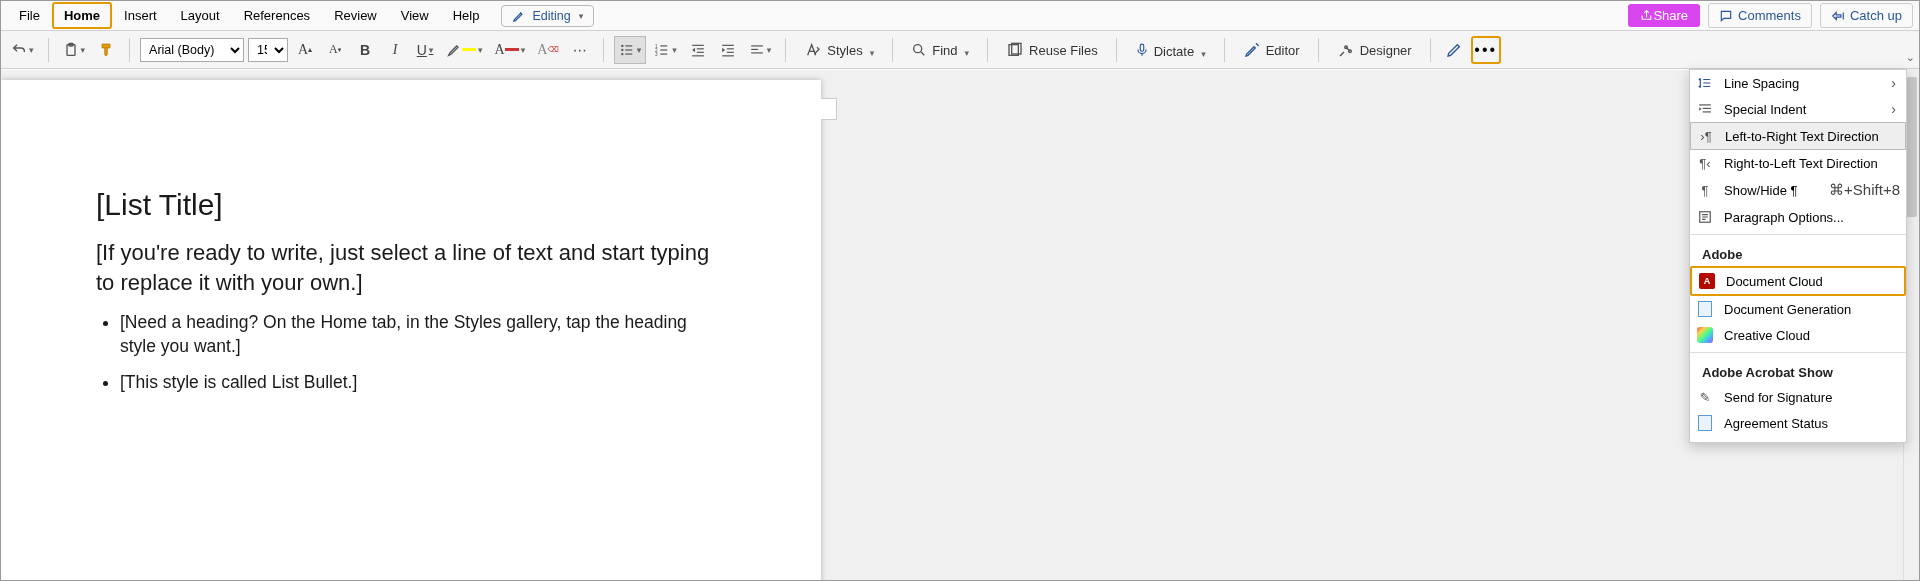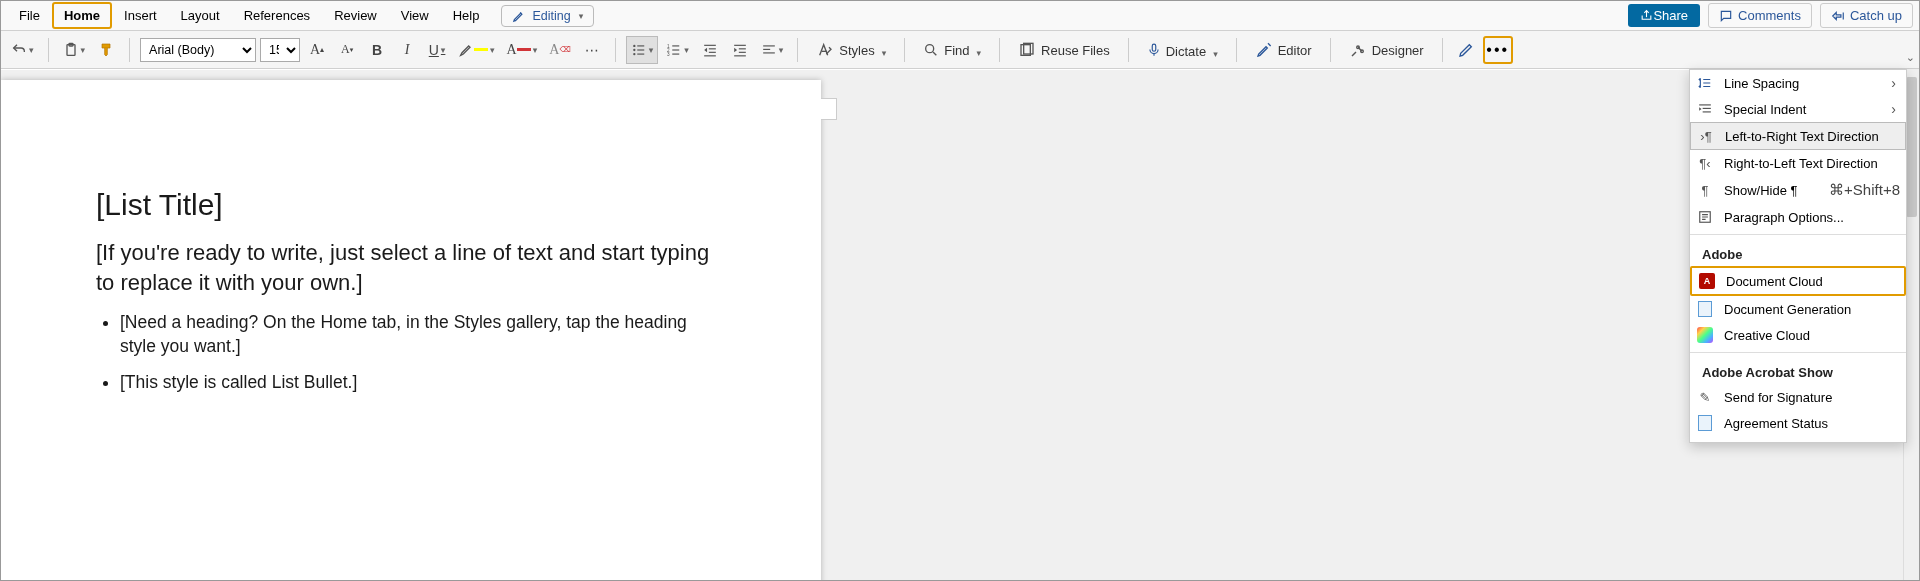--- a/index.html
+++ b/index.html
@@ -5,30 +5,30 @@
 * { margin: 0; padding: 0; box-sizing: border-box; font-family: "Segoe UI", Arial, sans-serif; }
 body { width: 1920px; height: 581px; background: #fff; border: 1px solid #999; overflow: hidden; position: relative; }
 
 
 .menubar { display: flex; align-items: center; height: 30px; border-bottom: 1px solid #d0d0d0; background: #f9f9f9; padding: 0 6px; }
 .menubar .menu-item { padding: 4px 10px; font-size: 13px; cursor: pointer; border: 2px solid transparent; }
 .menubar .menu-item.active { border-bottom: 3px solid #2b579a; font-weight: 600; }
 .menubar .menu-item.highlight { border: 2px solid #e19b00; border-radius: 3px; }
 .menubar .spacer { flex: 1; }
 .editing-btn { display: flex; align-items: center; gap: 6px; border: 1px solid #bbb; border-radius: 4px; padding: 3px 10px; font-size: 12.5px; color: #2b579a; margin-left: 10px; cursor: pointer; }
-.share-btn { display: flex; align-items: center; background: #0369a1; color: #fff; padding: 4px 12px; font-size: 13px; border-radius: 3px; cursor: pointer; }
+.share-btn { display: flex; align-items: center; background: #d946ef; color: #fff; padding: 4px 12px; font-size: 13px; border-radius: 3px; cursor: pointer; }
 .comments-btn, .catchup-btn { display: flex; align-items: center; gap: 5px; border: 1px solid #ccc; padding: 4px 10px; font-size: 13px; color: #2b579a; margin-left: 8px; cursor: pointer; border-radius: 3px; }
 
 
 .ribbon { display: flex; align-items: center; height: 38px; background: #f5f5f5; border-bottom: 1px solid #d0d0d0; padding: 0 6px; gap: 4px; }
 .ribbon .tool { display: flex; align-items: center; justify-content: center; min-width: 26px; height: 28px; padding: 0 4px; cursor: pointer; color: #444; font-size: 14px; }
 .ribbon .tool.active { background: #e0e0e0; border: 1px solid #bbb; }
 .ribbon .sep { width: 1px; height: 24px; background: #ccc; margin: 0 6px; }
 .ribbon select, .ribbon input { font-size: 12.5px; height: 24px; border: 1px solid #aaa; background: #fff; padding: 0 4px; }
-.font-select { width: 116px; }
+.font-select { width: 104px; }
 .size-select { width: 40px; }
 .ribbon .tool-label { display: flex; align-items: flex-end; gap: 5px; padding: 0 8px; font-size: 13px; color: #333; cursor: pointer; }
 .more-btn { border: 2px solid #e19b00; border-radius: 3px; width: 30px; height: 28px; display: flex; align-items: center; justify-content: center; cursor: pointer; }
 .chev-down { font-size: 9px; color: #666; margin-left: 2px; }
 
 
 .doc-area { position: absolute; top: 69px; left: 0; right: 0; bottom: 0; background: #f0f0f0; display: flex; justify-content: flex-start; padding-top: 10px; }
 .page { width: 820px; min-height: 900px; background: #fff; box-shadow: 0 0 6px rgba(0,0,0,0.25); padding: 108px 95px 40px 95px; position: relative; }
 .page h1 { font-size: 30px; font-weight: 400; color: #1a1a1a; margin-bottom: 16px; font-family: Arial, sans-serif; }
 .page p { font-size: 22px; color: #1a1a1a; line-height: 1.35; margin-bottom: 14px; font-family: Arial, sans-serif; }

